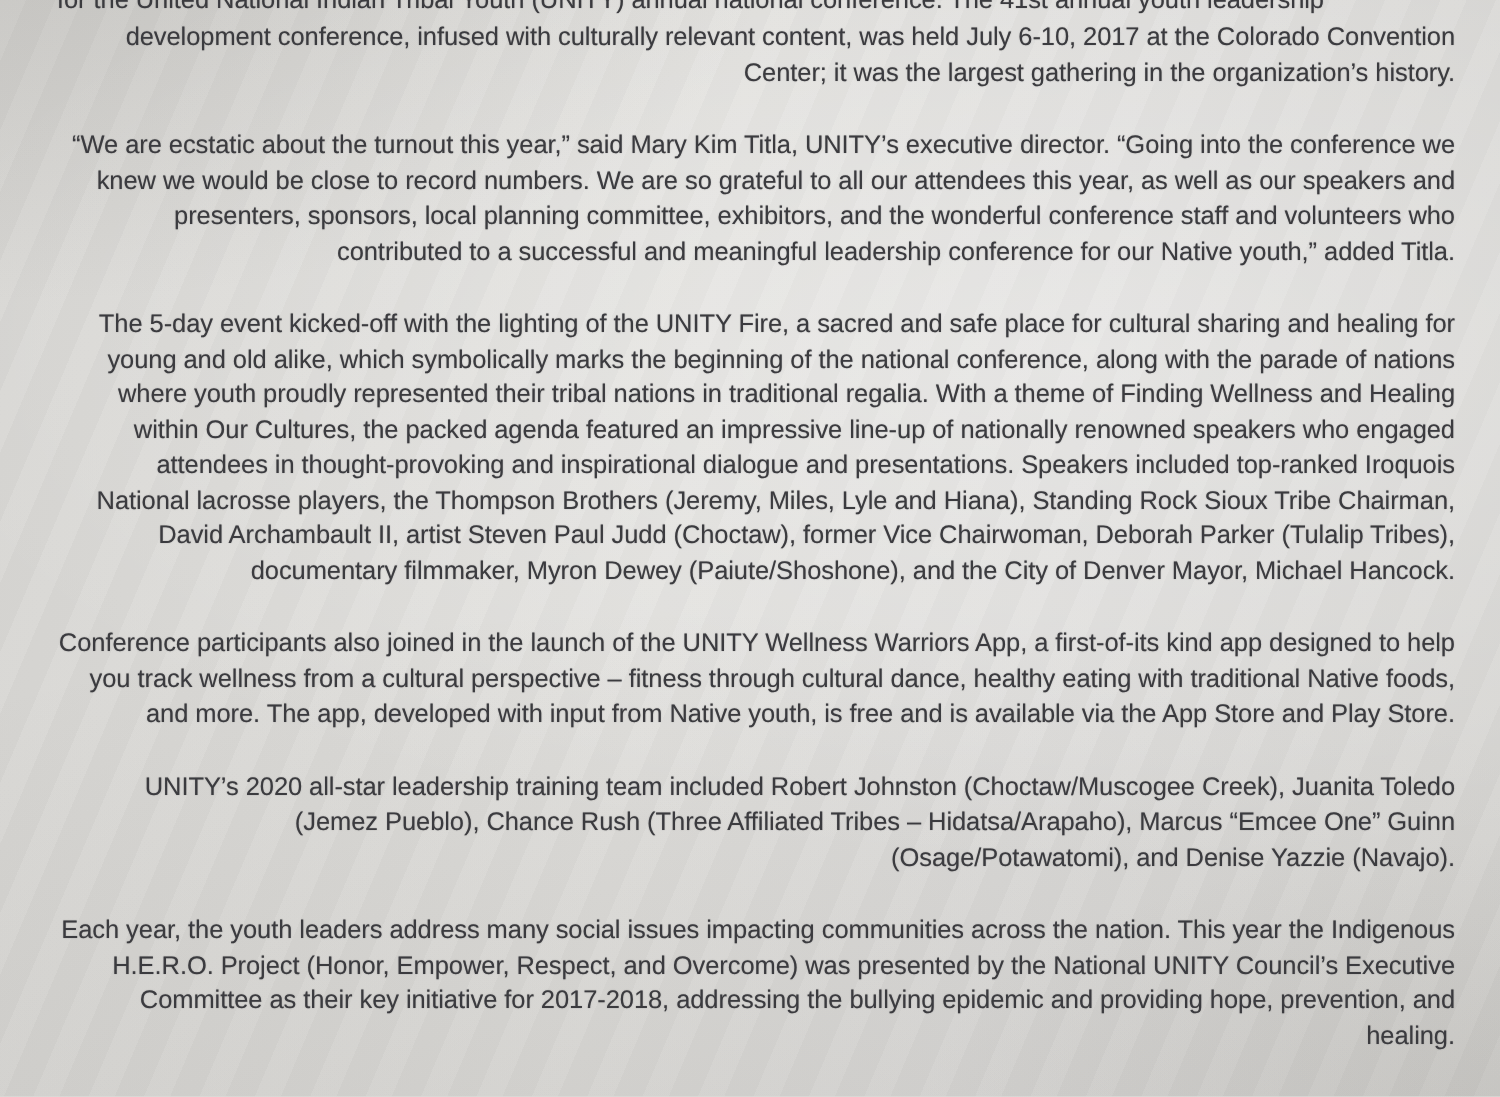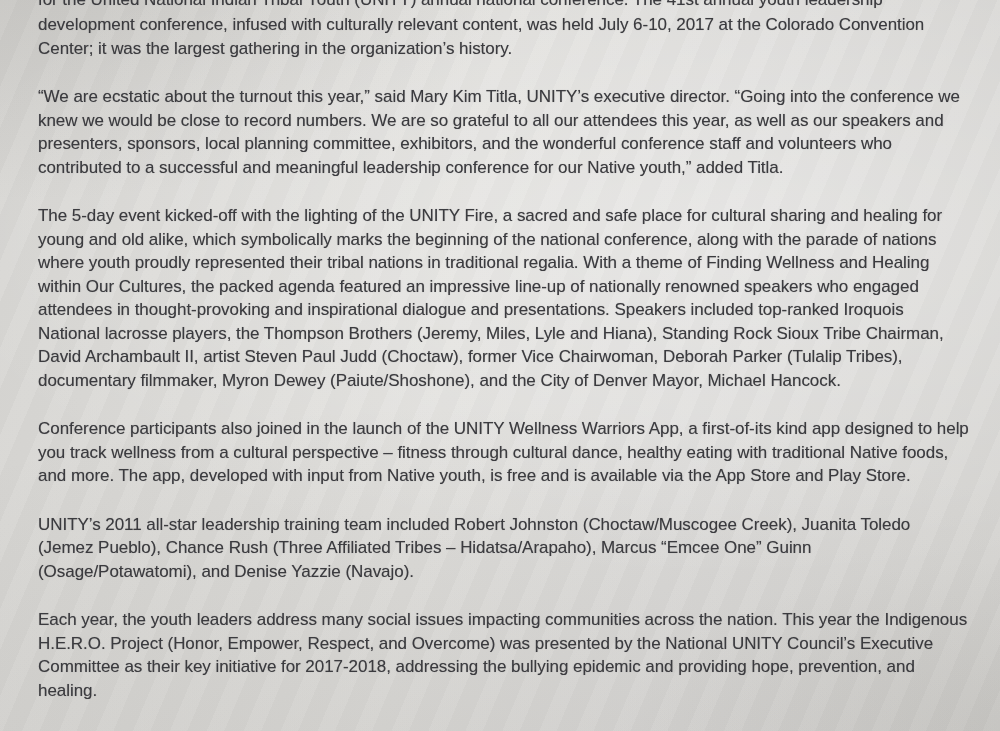--- a/index.html
+++ b/index.html
@@ -42,20 +42,21 @@
     height: 9px;
     overflow: hidden;
   }
   .clipped-line span {
     display: block;
     margin-top: -12px;
     white-space: nowrap;
   }
   .text-block p {
     margin: 0 0 25px 0;
+    text-align: right;
   }
   .text-block p.first {
     margin-top: 4px;
   }
 </style>
 </head>
 <body>
 
 <div class="photo">
   <div class="text-block">
@@ -65,18 +66,18 @@
     </div>
 
     <p class="first">development conference, infused with culturally relevant content, was held July 6-10, 2017 at the Colorado Convention Center; it was the largest gathering in the organization’s history.</p>
 
     <p>“We are ecstatic about the turnout this year,” said Mary Kim Titla, UNITY’s executive director. “Going into the conference we knew we would be close to record numbers. We are so grateful to all our attendees this year, as well as our speakers and presenters, sponsors, local planning committee, exhibitors, and the wonderful conference staff and volunteers who contributed to a successful and meaningful leadership conference for our Native youth,” added Titla.</p>
 
     <p>The 5-day event kicked-off with the lighting of the UNITY Fire, a sacred and safe place for cultural sharing and healing for young and old alike, which symbolically marks the beginning of the national conference, along with the parade of nations where youth proudly represented their tribal nations in traditional regalia. With a theme of Finding Wellness and Healing within Our Cultures, the packed agenda featured an impressive line-up of nationally renowned speakers who engaged attendees in thought-provoking and inspirational dialogue and presentations. Speakers included top-ranked Iroquois National lacrosse players, the Thompson Brothers (Jeremy, Miles, Lyle and Hiana), Standing Rock Sioux Tribe Chairman, David Archambault II, artist Steven Paul Judd (Choctaw), former Vice Chairwoman, Deborah Parker (Tulalip Tribes), documentary filmmaker, Myron Dewey (Paiute/Shoshone), and the City of Denver Mayor, Michael Hancock.</p>
 
     <p>Conference participants also joined in the launch of the UNITY Wellness Warriors App, a first-of-its kind app designed to help you track wellness from a cultural perspective – fitness through cultural dance, healthy eating with traditional Native foods, and more. The app, developed with input from Native youth, is free and is available via the App Store and Play Store.</p>
 
-    <p>UNITY’s 2011 all-star leadership training team included Robert Johnston (Choctaw/Muscogee Creek), Juanita Toledo (Jemez Pueblo), Chance Rush (Three Affiliated Tribes – Hidatsa/Arapaho), Marcus “Emcee One” Guinn (Osage/Potawatomi), and Denise Yazzie (Navajo).</p>
+    <p>UNITY’s 2020 all-star leadership training team included Robert Johnston (Choctaw/Muscogee Creek), Juanita Toledo (Jemez Pueblo), Chance Rush (Three Affiliated Tribes – Hidatsa/Arapaho), Marcus “Emcee One” Guinn (Osage/Potawatomi), and Denise Yazzie (Navajo).</p>
 
     <p>Each year, the youth leaders address many social issues impacting communities across the nation. This year the Indigenous H.E.R.O. Project (Honor, Empower, Respect, and Overcome) was presented by the National UNITY Council’s Executive Committee as their key initiative for 2017-2018, addressing the bullying epidemic and providing hope, prevention, and healing.</p>
 
   </div>
 </div>
 
 </body></html>

